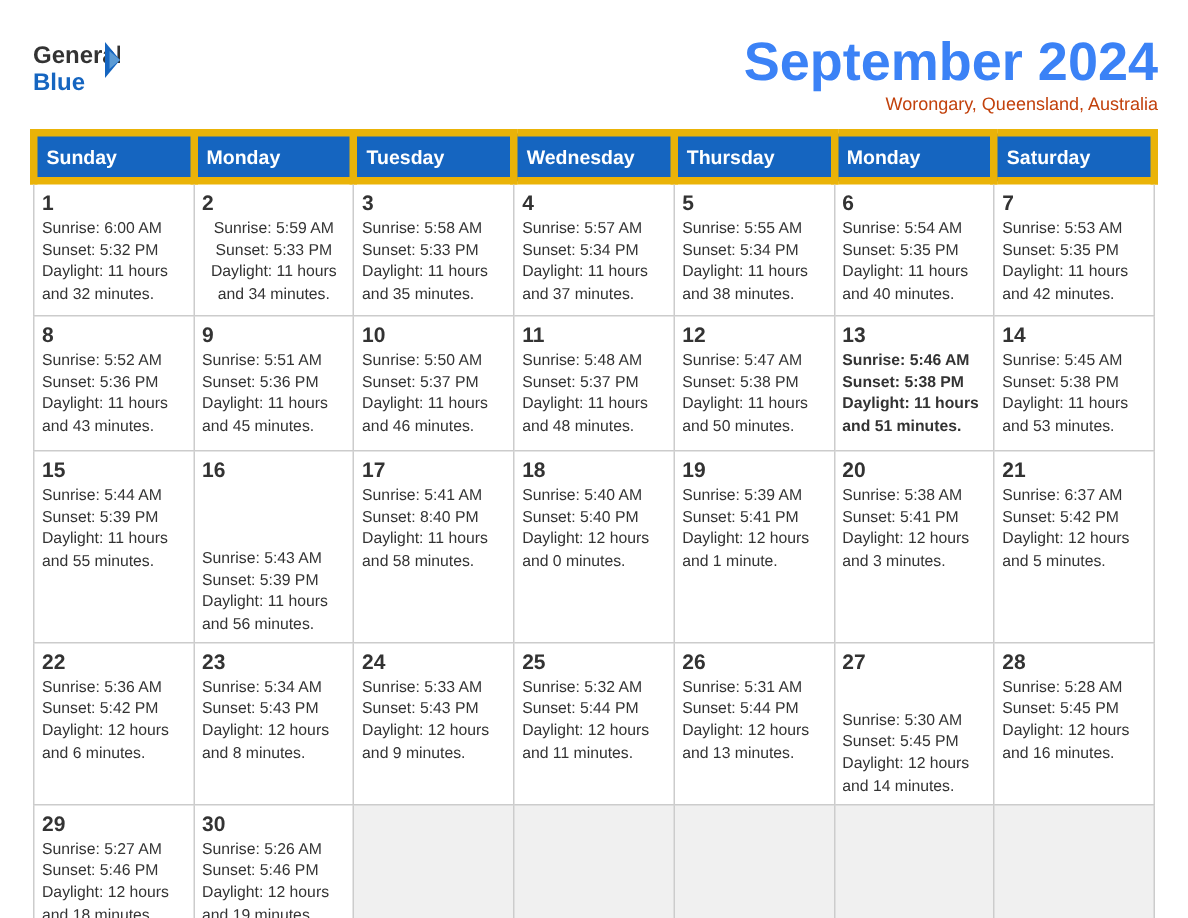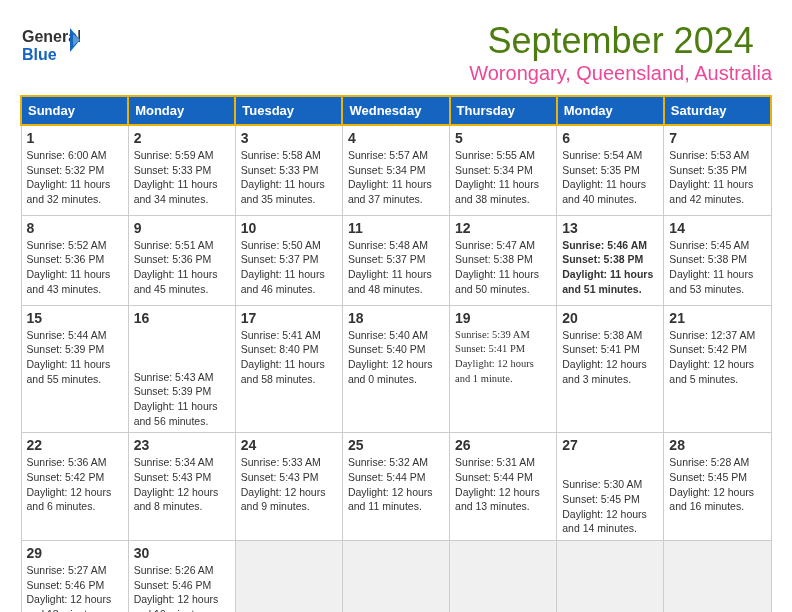--- a/index.html
+++ b/index.html
@@ -14,41 +14,40 @@
       display: flex;
       justify-content: space-between;
       align-items: flex-start;
       margin-bottom: 10px;
     }
     .title-block {
       text-align: right;
     }
     .month-title {
       font-size: 36px;
-      font-weight: normal;
-      color: #4d7c0f;
-      text-align: center;
+      font-weight: bold;
+      color: #3b82f6;
     }
     .subtitle {
-      font-size: 20px;
-      color: #ec4899;
+      font-size: 12px;
+      color: #c2410c;
     }
     .calendar {
       width: 100%;
       border-collapse: collapse;
       font-size: 11px;
     }
     .calendar th {
       background: #1565c0;
       color: #fff;
       text-align: left;
       padding: 6px 6px;
       font-size: 13px;
       font-weight: bold;
-      border: 2px solid #eab308;
+      border: 5px solid #eab308;
     }
     .calendar td {
       border: 1px solid #ccc;
       vertical-align: top;
       padding: 4px 5px;
       width: calc(100% / 7);
       height: 90px;
       background: #fff;
     }
     .calendar td.empty {
@@ -108,21 +107,21 @@
   <tr>
         <td>
           <span class="day-num">1</span>
           <div class="day-info" style="white-space: pre-line;">Sunrise: 6:00 AM
 Sunset: 5:32 PM
 Daylight: 11 hours
 and 32 minutes.</div>
         </td>
         <td>
           <span class="day-num">2</span>
-          <div class="day-info" style="white-space: pre-line;">Sunrise: 5:59 AM
+          <div class="day-info" style="white-space: pre-line; text-align: center;">Sunrise: 5:59 AM
 Sunset: 5:33 PM
 Daylight: 11 hours
 and 34 minutes.</div>
         </td>
         <td>
           <span class="day-num">3</span>
           <div class="day-info" style="white-space: pre-line;">Sunrise: 5:58 AM
 Sunset: 5:33 PM
 Daylight: 11 hours
 and 35 minutes.</div>
@@ -231,35 +230,35 @@
         </td>
         <td>
           <span class="day-num">18</span>
           <div class="day-info" style="white-space: pre-line;">Sunrise: 5:40 AM
 Sunset: 5:40 PM
 Daylight: 12 hours
 and 0 minutes.</div>
         </td>
         <td>
           <span class="day-num">19</span>
-          <div class="day-info" style="white-space: pre-line; font-family: Liberation Serif, serif;">Sunrise: 5:39 AM
+          <div class="day-info" style="white-space: pre-line;">Sunrise: 5:39 AM
 Sunset: 5:41 PM
 Daylight: 12 hours
 and 1 minute.</div>
         </td>
         <td>
           <span class="day-num">20</span>
           <div class="day-info" style="white-space: pre-line;">Sunrise: 5:38 AM
 Sunset: 5:41 PM
 Daylight: 12 hours
 and 3 minutes.</div>
         </td>
         <td>
           <span class="day-num">21</span>
-          <div class="day-info" style="white-space: pre-line;">Sunrise: 12:37 AM
+          <div class="day-info" style="white-space: pre-line;">Sunrise: 6:37 AM
 Sunset: 5:42 PM
 Daylight: 12 hours
 and 5 minutes.</div>
         </td>
       </tr>
       <tr>
         <td>
           <span class="day-num">22</span>
           <div class="day-info" style="white-space: pre-line;">Sunrise: 5:36 AM
 Sunset: 5:42 PM

